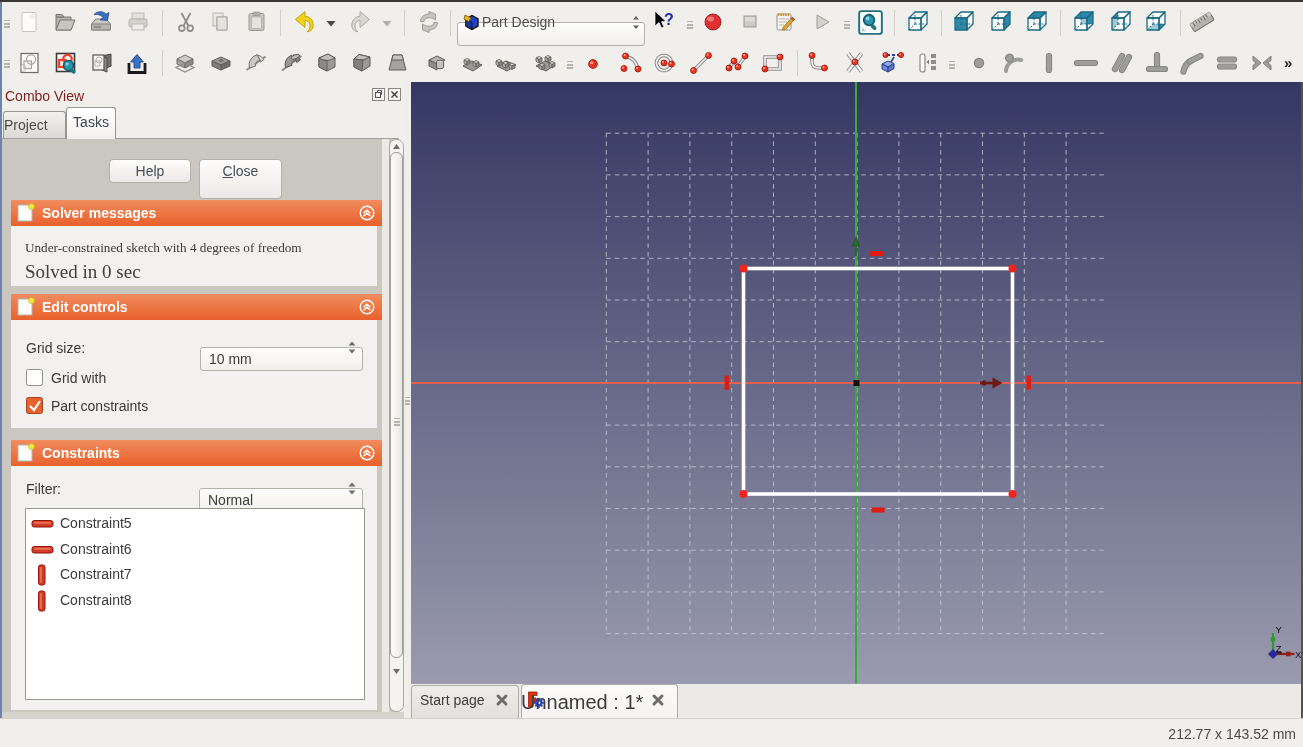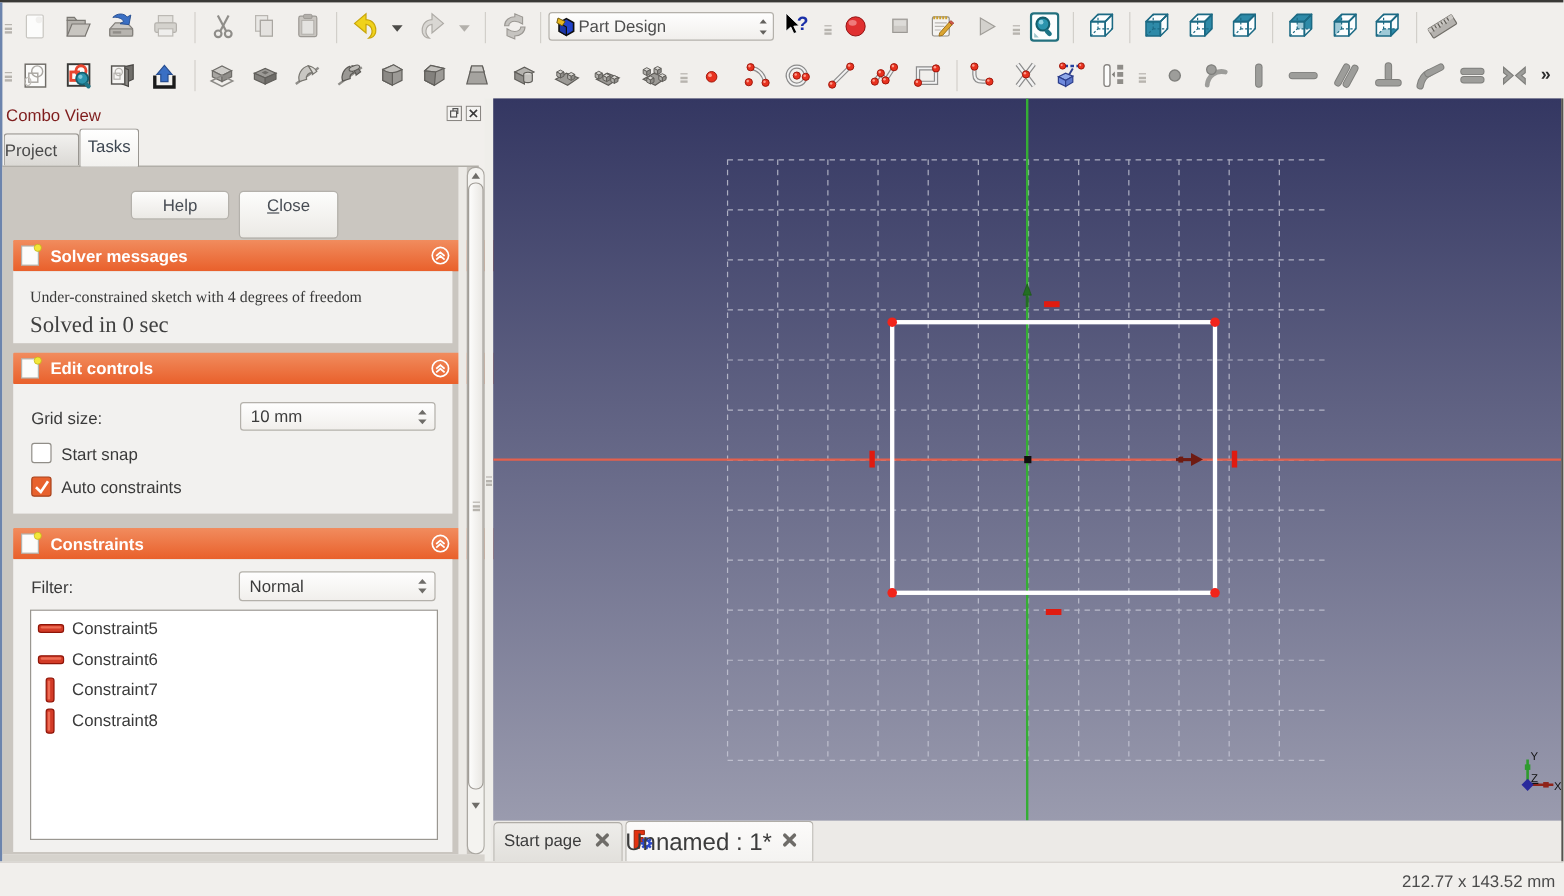--- a/index.html
+++ b/index.html
@@ -6,21 +6,21 @@
 .abs { position:absolute; }
 .sep1 { position:absolute; width:1px; background:#d2cfca; }
 .hdl { position:absolute; width:6px; }
 .hdl i { display:block; height:1.5px; background:#b7b4ae; margin:1.8px 0; }
 .tbtxt { color:#4e4e4e; font-size:14px; }
 .orange-hdr { position:absolute; left:11px; width:410px; height:26px;
   background:linear-gradient(#f18c5e,#e9602b); border-radius:1px;
   color:#fff; font-size:14px; font-weight:bold; line-height:26px; }
 .sect-body { position:absolute; left:11px; width:366px; background:#f2f1ef; }
 .combo { position:absolute; background:linear-gradient(#fefefe,#f1efec);
-  border:1px solid #b4b1ab; border-radius:3px; font-size:14px; color:#3c3c3c; }
+  border:1px solid #b4b1ab; border-radius:3px; font-size:14px; color:#3c3c3c;margin-top:12px; }
 .btn { position:absolute; background:linear-gradient(#fdfdfc,#ebe9e5);
   border:1px solid #b4b1ab; border-radius:4px; font-size:14px; color:#494e55;
   text-align:center; }
 .cb { position:absolute; width:17px; height:17px; border-radius:2.5px; }
 .lbl { position:absolute; font-size:14px; color:#3a3a3a;text-align:right; }
 </style></head><body>
 
 <div class="abs" style="left:0;top:0;width:1303px;height:2px;background:#3a3936"></div>
 <div class="abs" style="left:0;top:2px;width:2px;height:716px;background:#6c84ad"></div>
 <div class="hdl" style="left:4px;top:18px">
@@ -604,26 +604,26 @@
     <path d="M4.5,8.3 L8,5.3 L11.5,8.3 M4.5,11.3 L8,8.3 L11.5,11.3" fill="none" stroke="#fff" stroke-width="1.5"></path>
   </svg>
 <div class="sect-body" style="top:320px;height:108px"></div>
 <div class="lbl" style="left:26px;top:340px">Grid size:</div>
 <div class="combo" style="left:200px;top:335px;width:163px;height:24px"><span style="margin-left:8px;line-height:22px">10 mm</span></div>
 <svg style="position:absolute;left:347px;top:341px" width="10" height="13" viewBox="0 0 10 13">
     <path d="M5,0.5 L8.5,4.5 L1.5,4.5 Z" fill="#6e6c68"></path>
     <path d="M5,12.5 L8.5,8.5 L1.5,8.5 Z" fill="#6e6c68"></path>
   </svg>
 <div class="cb" style="left:26px;top:369px;background:#fff;border:1px solid #918e88"></div>
-<div class="lbl" style="left:51px;top:370px">Start snap</div>
+<div class="lbl" style="left:51px;top:370px">Grid with</div>
 <div class="cb" style="left:26px;top:397px;background:#e8622e;border:1px solid #a8431c"></div>
 <svg style="position:absolute;left:27px;top:398px" width="16" height="16" viewBox="0 0 16 16">
     <path d="M3,8 L7,12 L13,3" fill="none" stroke="#fff" stroke-width="2.2"></path>
   </svg>
-<div class="lbl" style="left:51px;top:398px">Auto constraints</div>
+<div class="lbl" style="left:51px;top:398px">Part constraints</div>
 <div class="orange-hdr" style="top:440px"><span style="margin-left:31px">Constraints</span></div>
 <svg style="position:absolute;left:17px;top:443px" width="19" height="19" viewBox="0 0 19 19">
     <rect x="1" y="2" width="14" height="16" fill="#fcfcfb" stroke="#b5b2ac" stroke-width="1"></rect>
     <path d="M11,2 L15,2 L15,6 Z" fill="#e4e2de"></path>
     <circle cx="14.5" cy="3.5" r="3" fill="#f3e63a" stroke="#c0b214" stroke-width="0.6"></circle>
   </svg>
 <svg style="position:absolute;left:359px;top:445px" width="16" height="16" viewBox="0 0 16 16">
     <circle cx="8" cy="8" r="6.8" fill="none" stroke="#fff" stroke-width="1.4"></circle>
     <path d="M4.5,8.3 L8,5.3 L11.5,8.3 M4.5,11.3 L8,8.3 L11.5,11.3" fill="none" stroke="#fff" stroke-width="1.5"></path>
   </svg>

